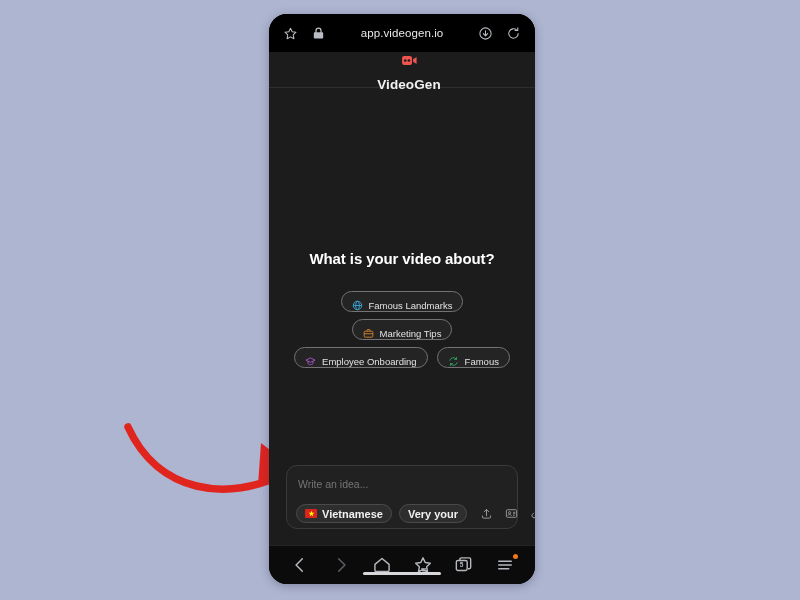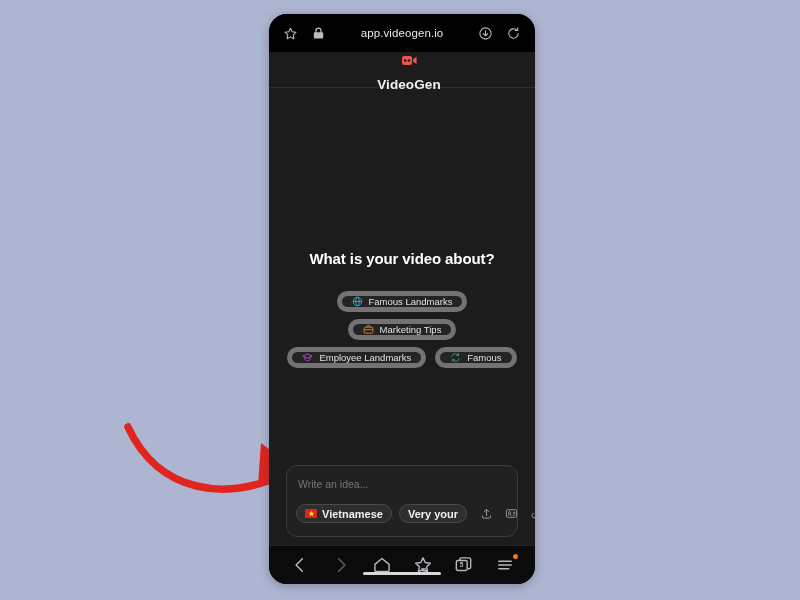--- a/index.html
+++ b/index.html
@@ -128,37 +128,37 @@
     flex-wrap: wrap;
     justify-content: center;
     gap: 7px 9px;
   }
   .chip {
     display: inline-flex;
     align-items: flex-end;
     gap: 6px;
     height: 21px;
     padding: 0 10px;
-    border: 5px solid #737373;
+    border: 1px solid #737373;
     border-radius: 11px;
     background: #242424;
     color: #e2e2e4;
     font-size: 9.5px;
     white-space: nowrap;
   }
   .chip-icon { width: 11px; height: 11px; display: block; flex: none; }
   .chip-icon svg { display: block; width: 100%; height: 100%; }
 
   
   #composer {
     position: absolute;
     left: 17px;
     top: 377px;
     width: 232px;
-    height: 72px;
+    height: 64px;
     border: 1px solid #3a3a3a;
     border-radius: 11px;
     background: #212121;
     padding: 8px 9px 0 9px;
   }
   #composer-input {
     color: #8a8a8e;
     font-size: 10.5px;
     background: transparent;
     border: none;
@@ -367,21 +367,21 @@
           <span>Marketing Tips</span>
         </div>
 
         <div class="chip">
           <span class="chip-icon">
             <svg viewBox="0 0 24 24" fill="none" stroke="#a855c8" stroke-width="2" stroke-linejoin="round">
               <path d="M12 4.2L22 9l-10 4.8L2 9z"></path>
               <path d="M6.5 11.3v4.5c0 1.8 2.6 3.2 5.5 3.2s5.5-1.4 5.5-3.2v-4.5"></path>
             </svg>
           </span>
-          <span>Employee Landmarks</span>
+          <span>Employee Onboarding</span>
         </div>
 
         <div class="chip">
           <span class="chip-icon">
             <svg viewBox="0 0 24 24" fill="none" stroke="#2fa35e" stroke-width="2" stroke-linecap="round" stroke-linejoin="round">
               <path d="M4 9.5A8 8 0 0118.4 7.2"></path>
               <path d="M20 14.5A8 8 0 015.6 16.8"></path>
               <path d="M18.6 3.2v4.2h-4.2"></path>
               <path d="M5.4 20.8v-4.2h4.2"></path>
             </svg>

